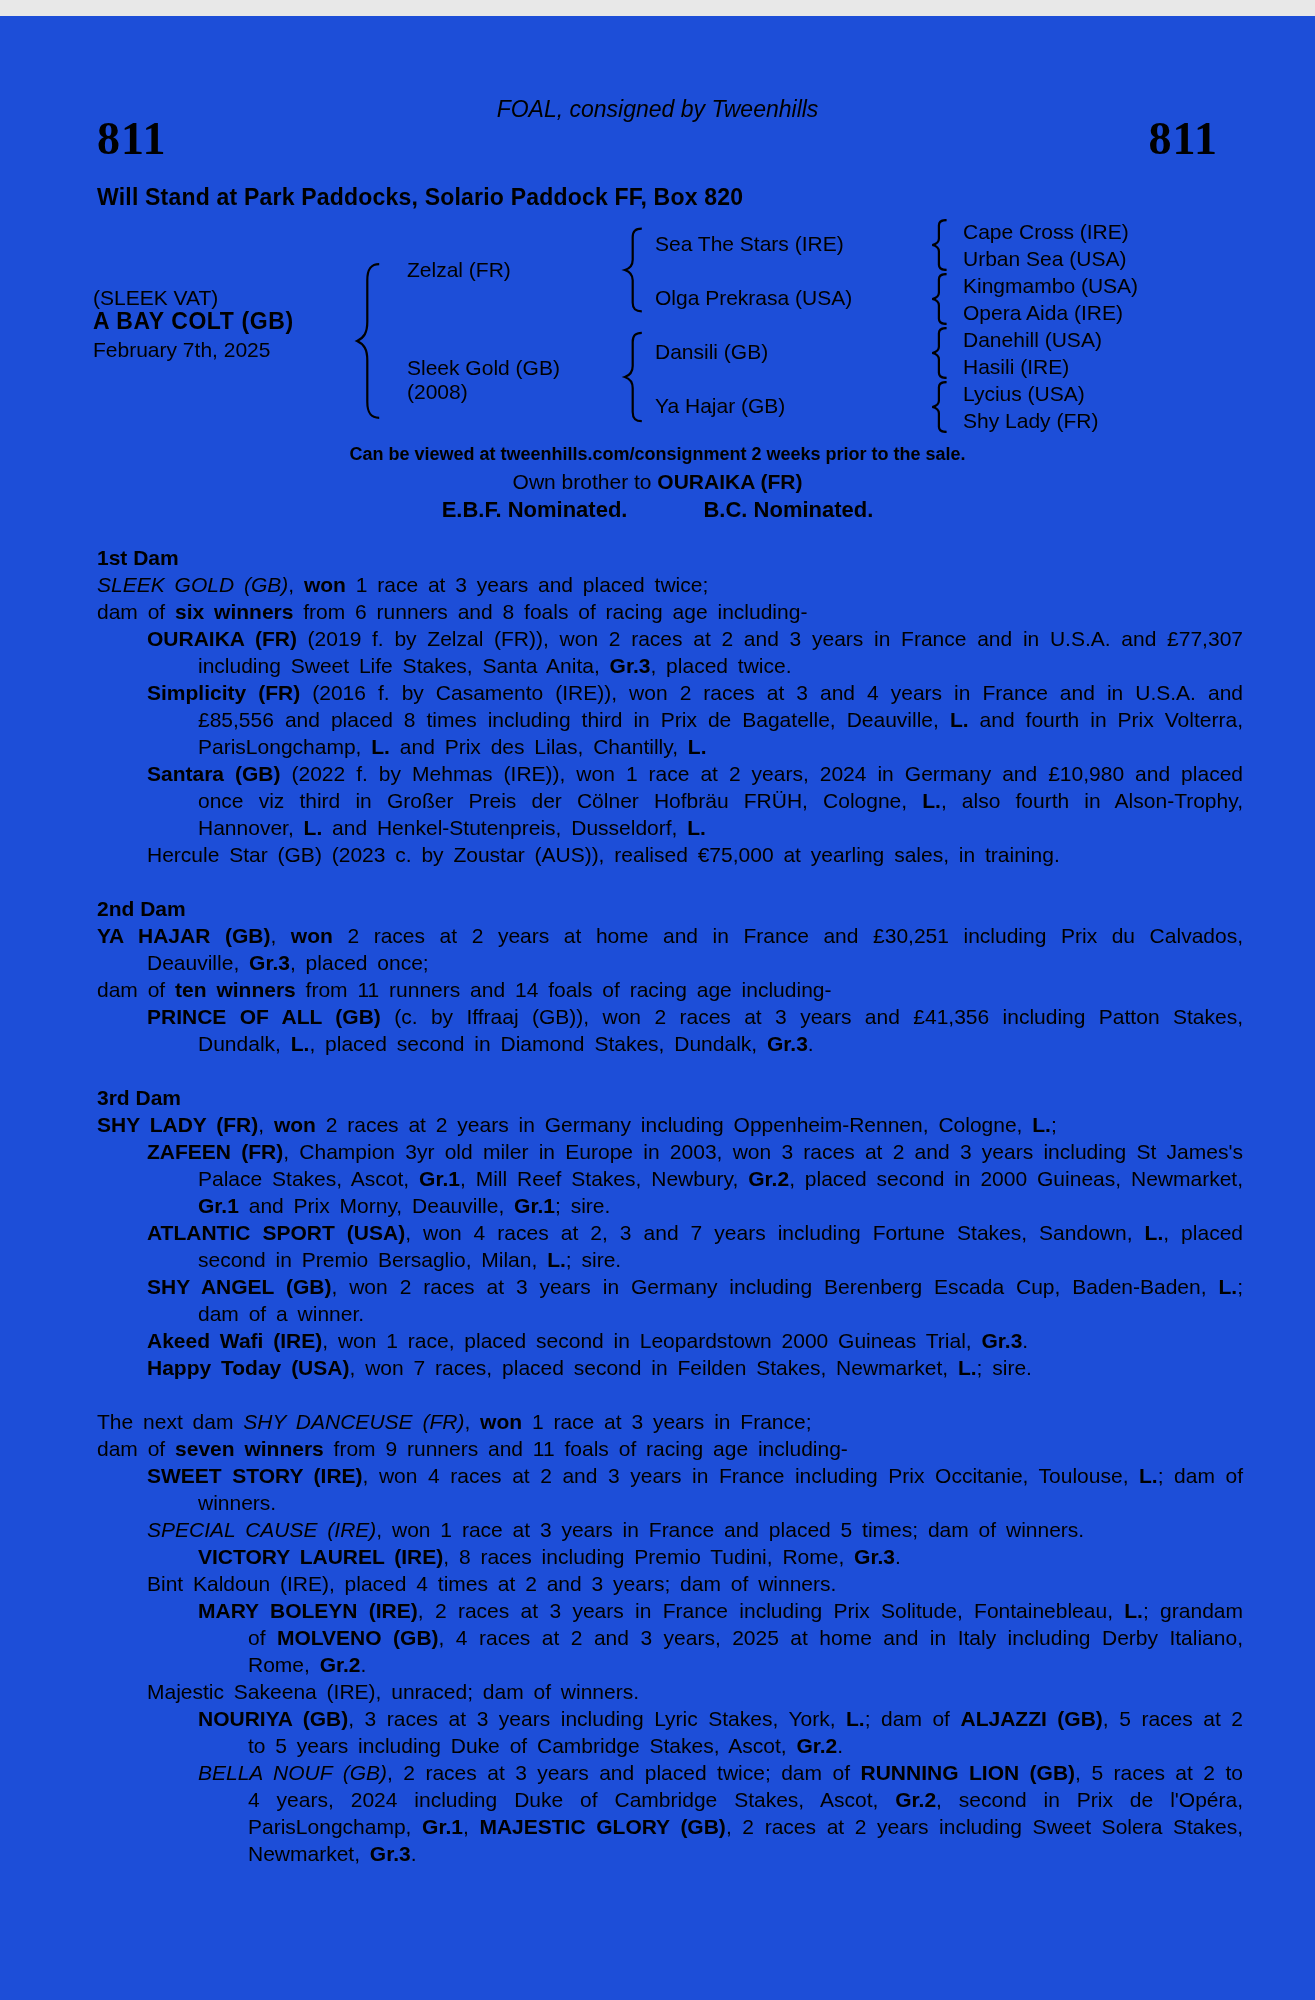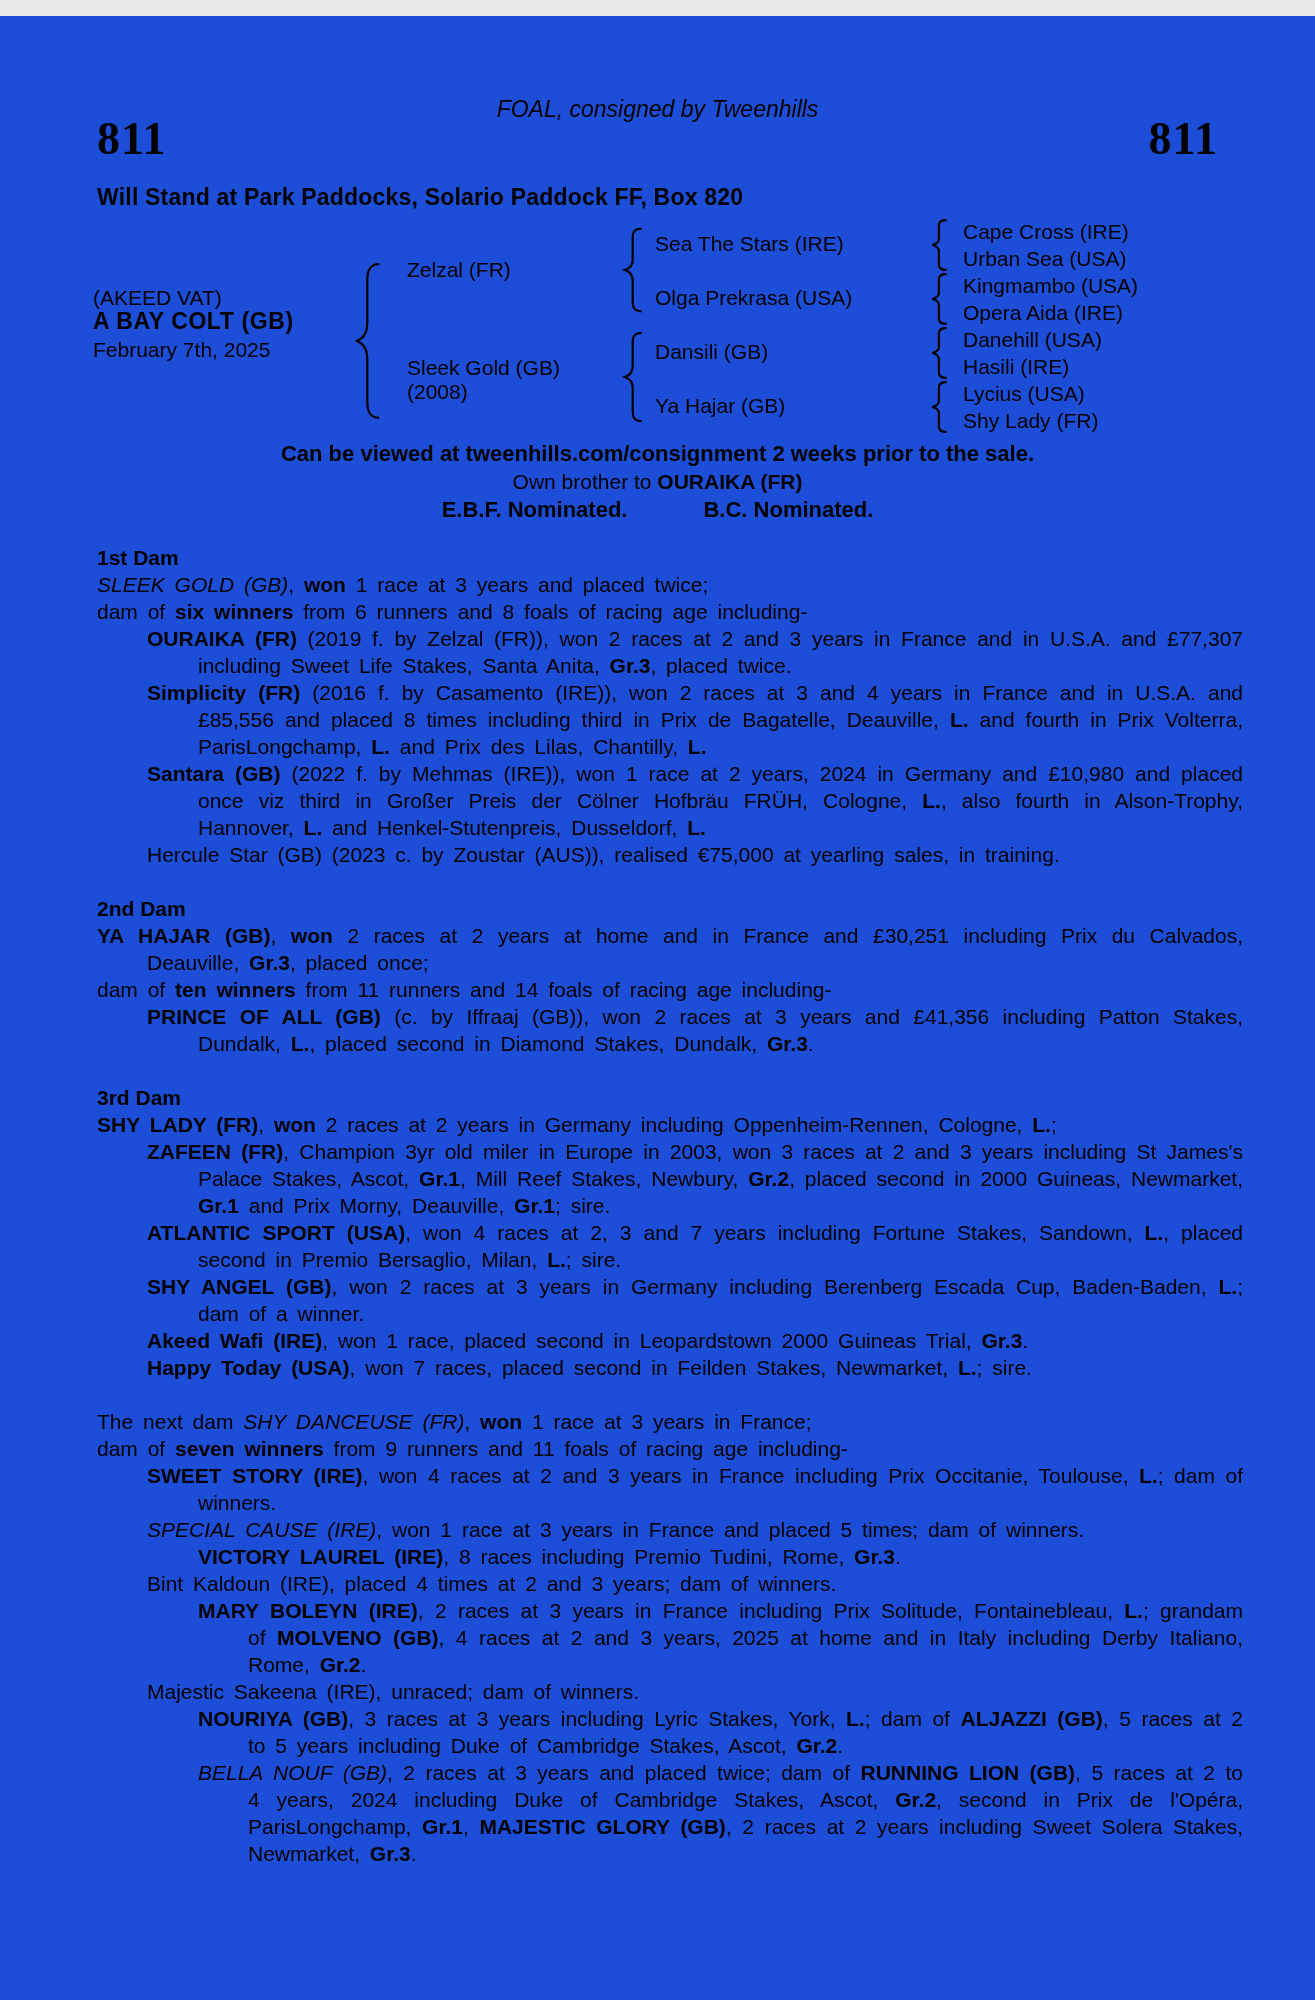--- a/index.html
+++ b/index.html
@@ -38,21 +38,21 @@
   .ped-gg7{left:963px;top:172px;}
   .ped-gg8{left:963px;top:199px;}
   .brace{position:absolute;}
   .brace-main{left:352px;top:50px;width:34px;height:160px;}
   .brace-sire{left:621px;top:16px;width:26px;height:86px;}
   .brace-dam{left:621px;top:120px;width:26px;height:92px;}
   .brace-gg{left:929px;width:22px;height:52px;}
   .brace-gg1{top:8px;} .brace-gg2{top:62px;} .brace-gg3{top:116px;} .brace-gg4{top:170px;}
   
   .notice{position:absolute;top:424px;left:0;width:100%;text-align:center;line-height:28px;}
-  .notice-view{font-weight:700;font-size:22px;}
+  .notice-view{font-weight:700;font-size:18px;}
   .notice-brother{font-size:21px;}
   .notice-nom{font-weight:700;font-size:22px;}
   .nom-gap{display:inline-block;width:76px;}
   
   .body{position:absolute;top:528px;left:97px;width:1146px;font-size:21px;line-height:27px;}
   .section{margin-top:27px;}
   .section:first-child{margin-top:0;}
   .sec-heading{font-weight:700;}
   .para{text-align:justify;word-spacing:4px;}
   .indent0{padding-left:50px;text-indent:-50px;}
@@ -65,21 +65,21 @@
 <body>
 
 <div class="page">
 
   <div class="consignor">FOAL, consigned by Tweenhills</div>
   <div class="lot lot-left">811</div>
   <div class="lot lot-right">811</div>
   <div class="stand-line">Will Stand at Park Paddocks, Solario Paddock FF, Box 820</div>
 
   <div class="pedigree">
-    <div class="ped-item ped-vat">(AKEED VAT)</div>
+    <div class="ped-item ped-vat">(SLEEK VAT)</div>
     <div class="ped-item ped-colt">A BAY COLT (GB)</div>
     <div class="ped-item ped-foaled">February 7th, 2025</div>
 
     <svg class="brace brace-main" viewBox="0 0 20 100" preserveAspectRatio="none">
         <path d="M16 2 C11 2 9 5 9 12 L9 38 C9 45 7 48 3 50 C7 52 9 55 9 62 L9 88 C9 95 11 98 16 98" fill="none" stroke="#000" stroke-width="2.2" vector-effect="non-scaling-stroke"></path>
       </svg>
 
     <div class="ped-item ped-sire">Zelzal (FR)</div>
     <div class="ped-item ped-dam">Sleek Gold (GB)</div>
     <div class="ped-item ped-damyear">(2008)</div>

